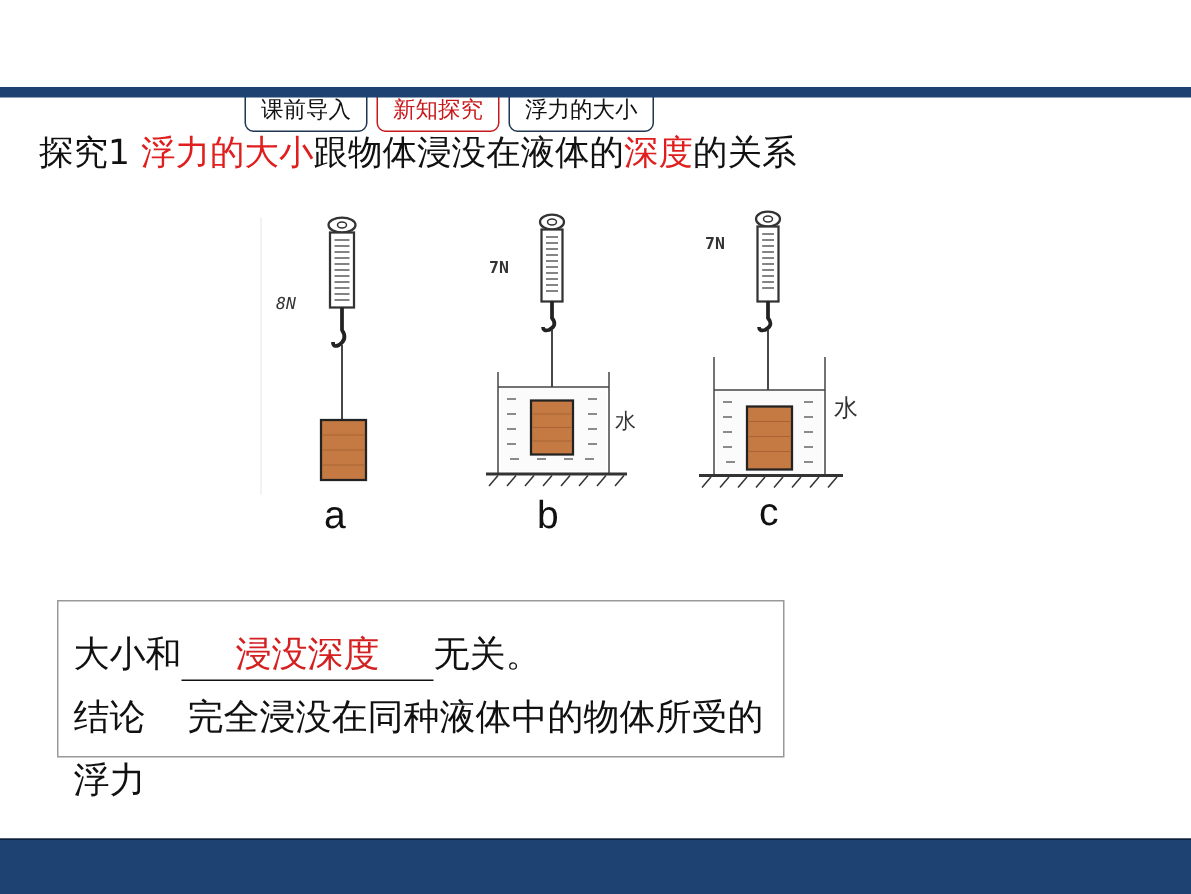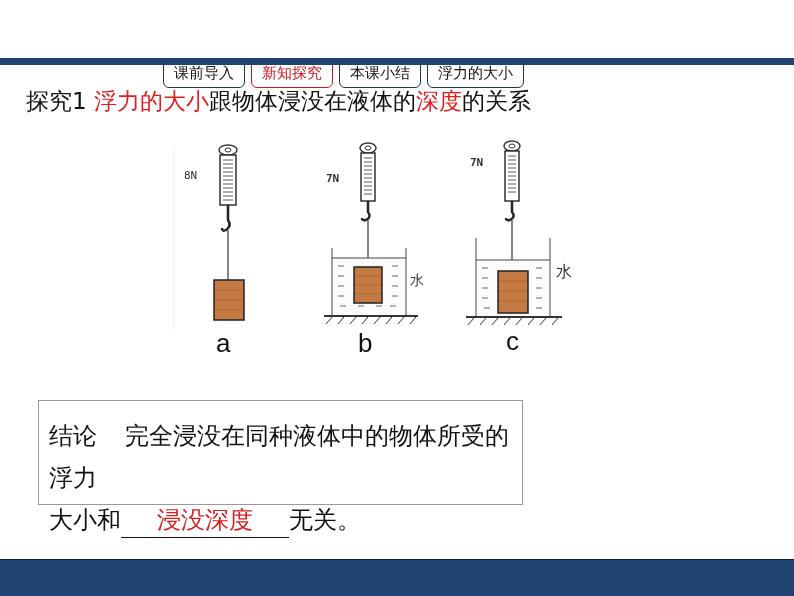--- a/index.html
+++ b/index.html
@@ -16,21 +16,20 @@
   .conclusion .lead{margin-right:28px;}
   .blank{display:inline-block;width:168px;border-bottom:1.5px solid #111;text-align:center;color:#d42020;line-height:34px;}
   .bottombar{position:absolute;left:0;top:559px;width:794px;height:37px;background:#1e4272;border-top:1px solid #0d1e38;}
 </style>
 </head>
 <body>
 
 <div class="nav">
   <div class="nav-btn">课前导入</div>
   <div class="nav-btn active">新知探究</div>
-  <div class="nav-btn">本课小结</div>
   <div class="nav-btn">浮力的大小</div>
 </div>
 
 <div class="topbar"></div>
 
 <div class="title">
   <span>探究1 </span><span class="red">浮力的大小</span><span>跟物体浸没在液体的</span><span class="red">深度</span><span>的关系</span>
 </div>
 
 <div class="fig" style="left:170px;width:110px;height:220px;">
@@ -54,21 +53,21 @@
     </g>
     <path d="M58 65 L58 80 Q62 86 56 90 Q52 92 52 88" fill="none" stroke="#222" stroke-width="2.5"></path>
     <line x1="58" y1="90" x2="58" y2="140" stroke="#333" stroke-width="1.2"></line>
     <rect x="44" y="140" width="30" height="40" fill="#c47a42" stroke="#222" stroke-width="1.5"></rect>
     <g stroke="#a86234" stroke-width="0.8">
         <line x1="45" y1="150" x2="73" y2="150"></line>
         <line x1="45" y1="160" x2="73" y2="160"></line>
         <line x1="45" y1="170" x2="73" y2="170"></line>
       </g>
   </svg>
-  <div style="position:absolute;left:14px;top:29px;font-size:11px;font-family:'DejaVu Sans Mono',monospace;color:#333;">8N</div>
+  <div style="position:absolute;left:14px;top:56px;font-size:11px;font-family:'DejaVu Sans Mono',monospace;color:#333;font-style:italic;">8N</div>
   <div class="fig-label" style="left:46px;top:188px;">a</div>
 </div>
 
 <div class="fig" style="left:318px;width:120px;height:220px;">
   <svg width="120" height="200">
     <ellipse cx="50" cy="8" rx="8" ry="5" fill="none" stroke="#333" stroke-width="1.5"></ellipse>
     <ellipse cx="50" cy="8" rx="3" ry="2" fill="none" stroke="#333" stroke-width="1"></ellipse>
     <rect x="43" y="13" width="14" height="48" fill="#fff" stroke="#333" stroke-width="1.5"></rect>
     <g stroke="#333" stroke-width="0.8">
       <line x1="46" y1="18" x2="54" y2="18"></line>
@@ -182,20 +181,20 @@
         <line x1="92" y1="185" x2="98" y2="178"></line>
       </g>
   </svg>
   <div style="position:absolute;left:10px;top:16px;font-size:11px;font-family:'DejaVu Sans Mono',monospace;color:#333;font-weight:bold;">7N</div>
   <div style="position:absolute;left:96px;top:122px;font-size:16px;color:#333;">水</div>
   <div class="fig-label" style="left:46px;top:186px;">c</div>
 </div>
 
 <div class="conclusion">
   <div>
+    <span>大小和</span><span class="blank">浸没深度</span><span>无关。</span>
+  </div>
+  <div>
     <span class="lead">结论</span><span>完全浸没在同种液体中的物体所受的浮力</span>
   </div>
-  <div>
-    <span>大小和</span><span class="blank">浸没深度</span><span>无关。</span>
-  </div>
 </div>
 
 <div class="bottombar"></div>
 
 </body></html>

